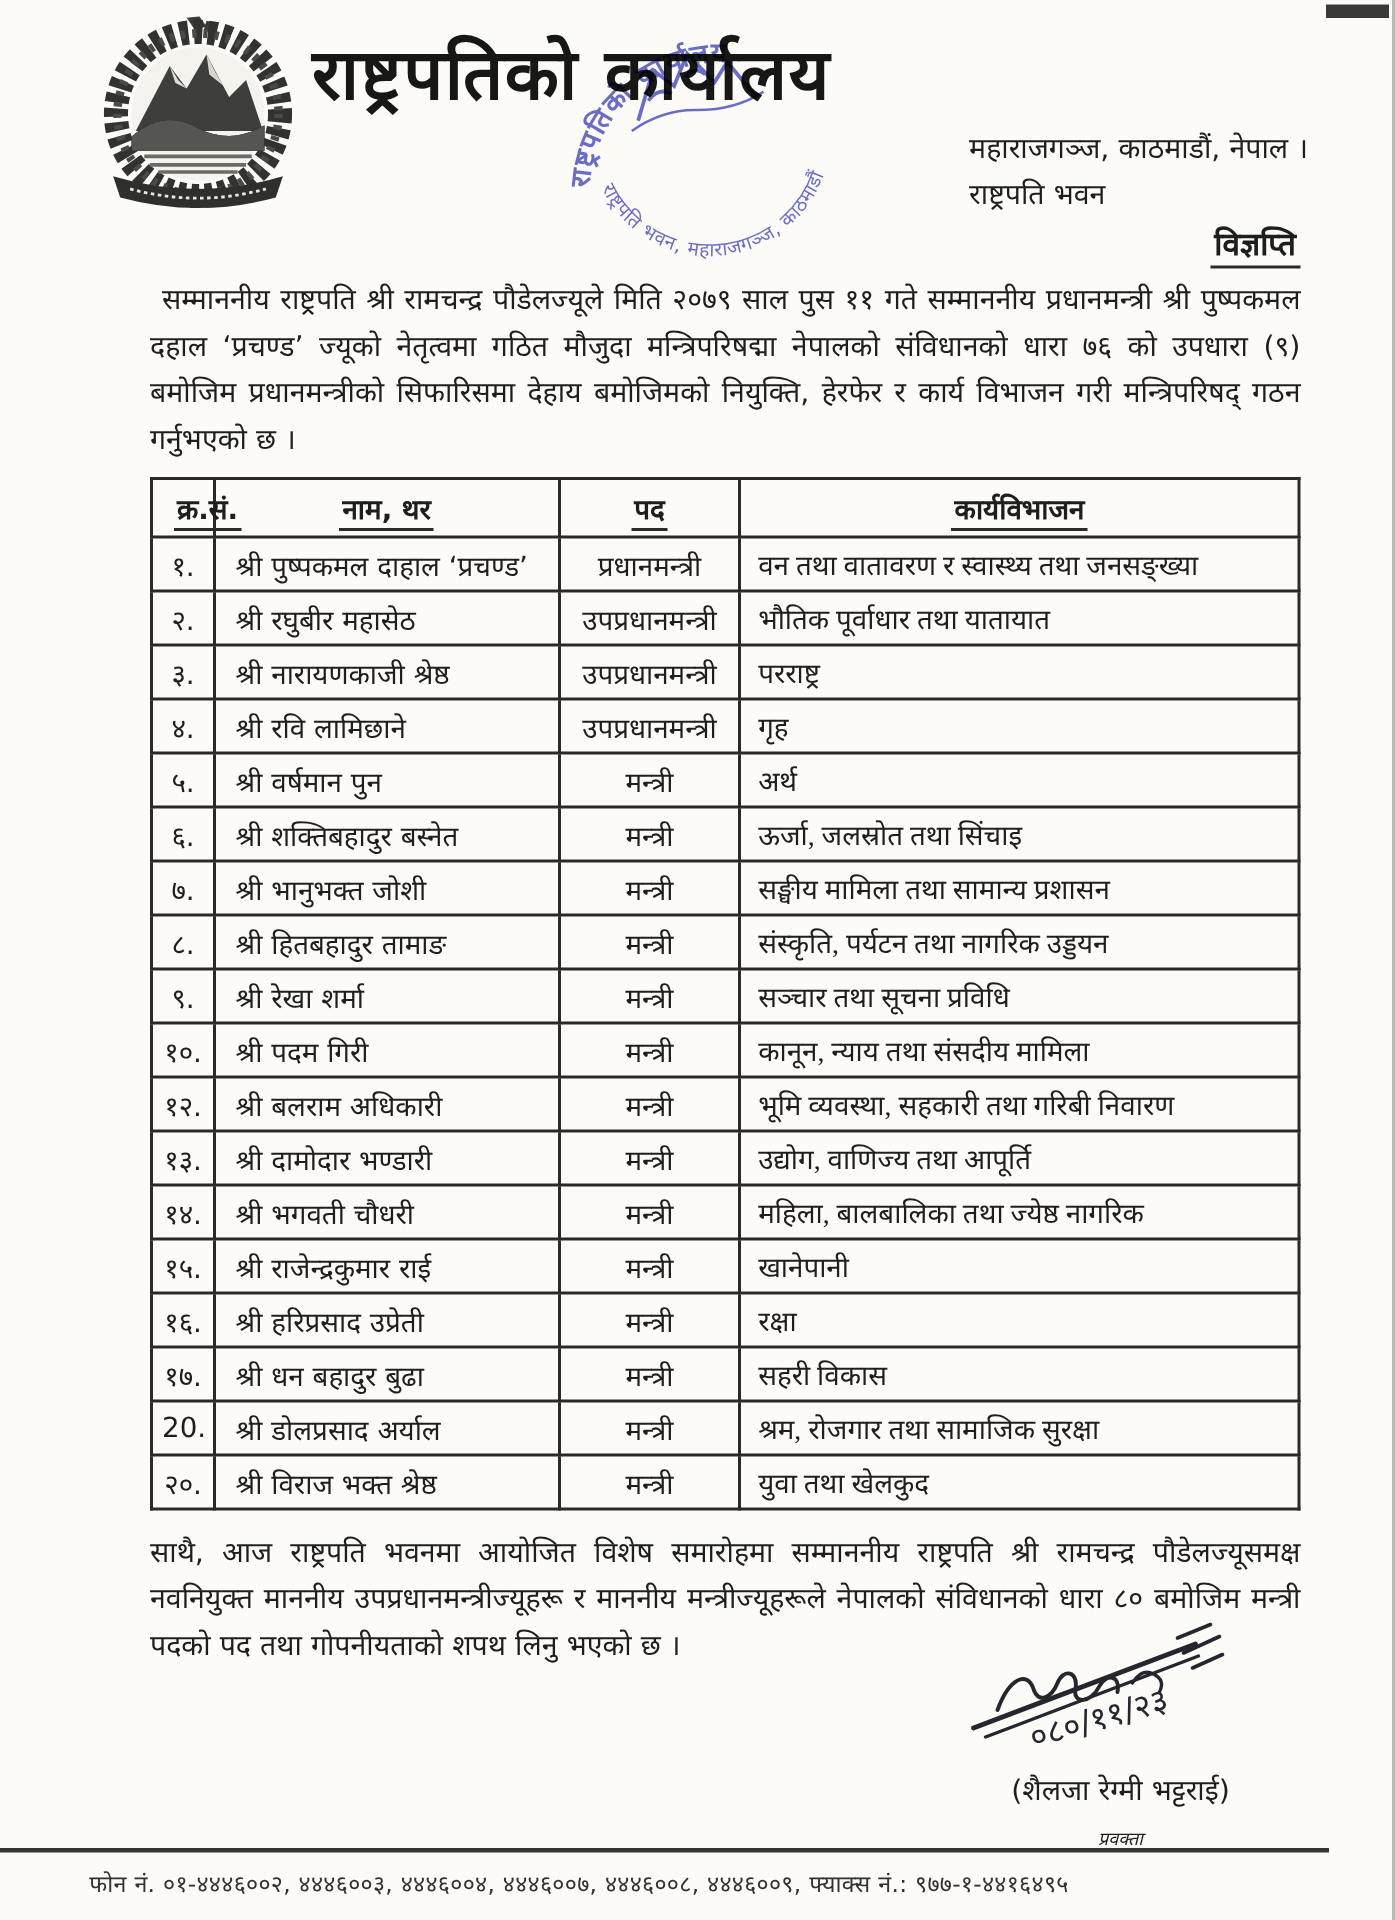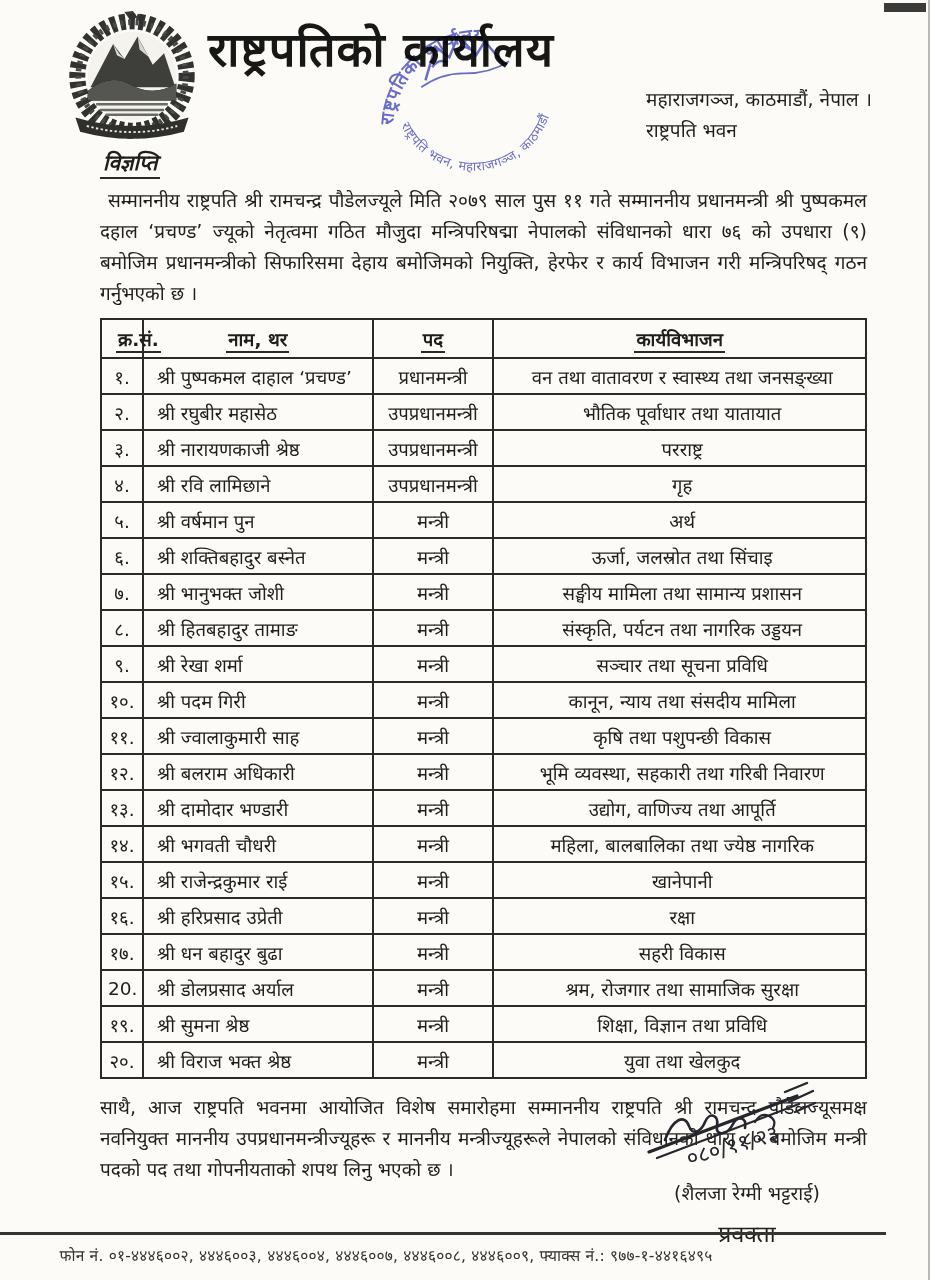--- a/index.html
+++ b/index.html
@@ -18,21 +18,21 @@
     position:absolute;left:208px;top:16px;font-size:47px;font-weight:bold;
     letter-spacing:1px;color:#171715;white-space:nowrap;
   }
   .stamp{
     position:absolute;left:372px;top:0px;width:200px;height:200px;
     transform:rotate(-13deg);opacity:.82;mix-blend-mode:multiply;pointer-events:none;
   }
   .address{position:absolute;right:58px;top:84px;text-align:left;font-size:19px;line-height:31px;}
   
   .content{position:relative;padding:0 63px 0 100px;}
-  .doc-title-wrap{text-align:left;margin-top:-2px;font-style:italic;}
+  .doc-title-wrap{text-align:right;margin-top:-2px;}
   .doc-title{
     display:inline-block;font-size:21px;font-weight:bold;
     border-bottom:2px solid #2a2a28;padding:0 3px 1px;
   }
   .para{font-size:19px;line-height:31px;text-align:justify;margin:6px 0 0;}
   .para.first-indent{text-indent:8px;}
   
   table.ministers{
     width:100%;border-collapse:collapse;margin-top:9px;
     font-size:18.5px;table-layout:fixed;
@@ -44,28 +44,28 @@
   table.ministers th{height:35px;font-weight:bold;text-align:center;padding:1px 14px;}
   table.ministers th span{border-bottom:2px solid #2a2a27;padding:0 2px 1px;}
   table.ministers td{height:30px;padding:2px 6px;vertical-align:middle;font-weight:500;}
   .col-sn{width:5.5%;}
   .col-name{width:30%;}
   .col-post{width:15.8%;}
   .col-port{width:48.7%;}
   table.ministers td.c0{text-align:center;}
   table.ministers td.c1{text-align:left;padding-left:13px;}
   table.ministers td.c2{text-align:center;}
-  table.ministers td.c3{text-align:center;padding-left:11px;}
+  table.ministers td.c3{text-align:left;padding-left:11px;font-family:Liberation Serif, serif;}
   
   .closing{margin-top:13px;}
   .date-line{font-size:19px;margin-top:27px;}
   .signature{position:absolute;top:1078px;right:58px;width:250px;text-align:center;}
   .signature-art{width:220px;height:100px;margin:0 auto -4px;}
   .signer-name{font-size:19px;margin-top:2px;}
-  .signer-role{font-size:23px;margin-top:11px;}
+  .signer-role{font-size:12px;margin-top:11px;font-style:italic;}
   
   .footer-rule{position:absolute;left:0;top:1232px;width:886px;border-top:3px solid #35353二;}
   .footer-rule{border-top:3px solid #353532;}
   .footer-contact{
     position:absolute;left:0;top:1244px;width:772px;text-align:center;
     font-size:15.5px;color:#32322f;font-weight:500;letter-spacing:.2px;
   }
 </style>
 </head>
 <body>
@@ -208,26 +208,20 @@
             <td class="c2">मन्त्री</td>
             <td class="c3">सञ्चार तथा सूचना प्रविधि</td>
           </tr>
           <tr>
             <td class="c0">१०.</td>
             <td class="c1">श्री पदम गिरी</td>
             <td class="c2">मन्त्री</td>
             <td class="c3">कानून, न्याय तथा संसदीय मामिला</td>
           </tr>
           <tr>
-            <td class="c0">११.</td>
-            <td class="c1">श्री ज्वालाकुमारी साह</td>
-            <td class="c2">मन्त्री</td>
-            <td class="c3">कृषि तथा पशुपन्छी विकास</td>
-          </tr>
-          <tr>
             <td class="c0">१२.</td>
             <td class="c1">श्री बलराम अधिकारी</td>
             <td class="c2">मन्त्री</td>
             <td class="c3">भूमि व्यवस्था, सहकारी तथा गरिबी निवारण</td>
           </tr>
           <tr>
             <td class="c0">१३.</td>
             <td class="c1">श्री दामोदार भण्डारी</td>
             <td class="c2">मन्त्री</td>
             <td class="c3">उद्योग, वाणिज्य तथा आपूर्ति</td>
@@ -254,26 +248,20 @@
             <td class="c0">१७.</td>
             <td class="c1">श्री धन बहादुर बुढा</td>
             <td class="c2">मन्त्री</td>
             <td class="c3">सहरी विकास</td>
           </tr>
           <tr>
             <td class="c0">20.</td>
             <td class="c1">श्री डोलप्रसाद अर्याल</td>
             <td class="c2">मन्त्री</td>
             <td class="c3">श्रम, रोजगार तथा सामाजिक सुरक्षा</td>
-          </tr>
-          <tr>
-            <td class="c0">१९.</td>
-            <td class="c1">श्री सुमना श्रेष्ठ</td>
-            <td class="c2">मन्त्री</td>
-            <td class="c3">शिक्षा, विज्ञान तथा प्रविधि</td>
           </tr>
           <tr>
             <td class="c0">२०.</td>
             <td class="c1">श्री विराज भक्त श्रेष्ठ</td>
             <td class="c2">मन्त्री</td>
             <td class="c3">युवा तथा खेलकुद</td>
           </tr>
         </tbody>
     </table>
 

